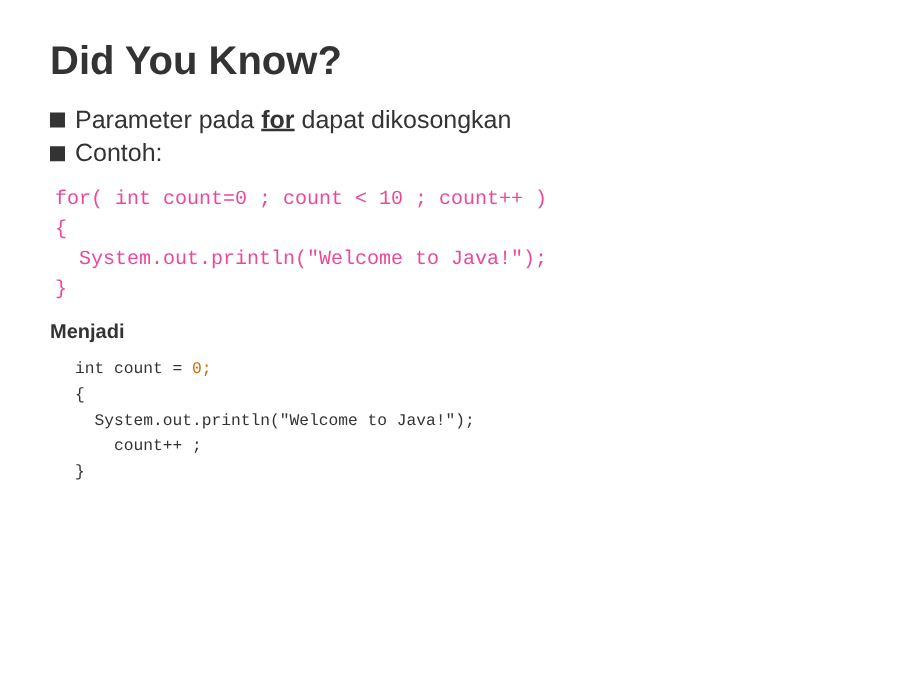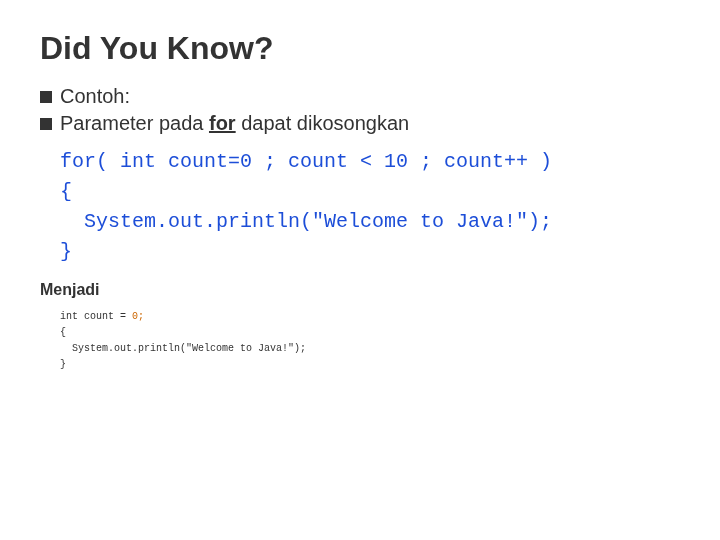--- a/index.html
+++ b/index.html
@@ -53,42 +53,42 @@
       margin-top: 4px;
     }
 
     .bullet-line .for-keyword {
       font-weight: bold;
       text-decoration: underline;
     }
 
     .code-block {
       font-family: 'Courier New', Courier, monospace;
-      font-size: 20px;
-      color: #1d4ed8;
-      margin-left: 20px;
+      font-size: 16px;
+      color: #ec4899;
+      margin-left: 4px;
       margin-bottom: 14px;
       line-height: 1.5;
     }
 
     .code-block .line {
       display: block;
       white-space: pre;
     }
 
     .section-label {
       font-size: 16px;
       font-weight: bold;
       color: #333333;
       margin-bottom: 10px;
     }
 
     .code-block2 {
       font-family: 'Courier New', Courier, monospace;
-      font-size: 10px;
+      font-size: 13px;
       color: #333333;
       margin-left: 20px;
       line-height: 1.6;
     }
 
     .code-block2 .line {
       display: block;
       white-space: pre;
     }
   </style>
@@ -96,41 +96,42 @@
 <body>
 
 <div class="slide">
 
   <h1 class="title">Did You Know?</h1>
 
   <div class="bullet-points">
 
     <div class="bullet-line">
       <span class="square"></span>
-      <span>Contoh:</span>
+      <span>
+        <span>Parameter pada </span><span class="for-keyword">for</span><span> dapat dikosongkan</span>
+      </span>
     </div>
 
     <div class="bullet-line">
       <span class="square"></span>
-      <span>
-        <span>Parameter pada </span><span class="for-keyword">for</span><span> dapat dikosongkan</span>
-      </span>
+      <span>Contoh:</span>
     </div>
 
   </div>
 
   <div class="code-block">
     <span class="line">for( int count=0 ; count &lt; 10 ; count++ )</span>
     <span class="line">{</span>
     <span class="line">  System.out.println("Welcome to Java!");</span>
     <span class="line">}</span>
   </div>
 
   <div class="section-label">Menjadi</div>
 
   <div class="code-block2">
     <span class="line">int count = <span style="color:#cc6600;">0;</span></span>
     <span class="line">{</span>
     <span class="line">  System.out.println("Welcome to Java!");</span>
+    <span class="line">    count++ ;</span>
     <span class="line">}</span>
   </div>
 
 </div>
 
 </body></html>

